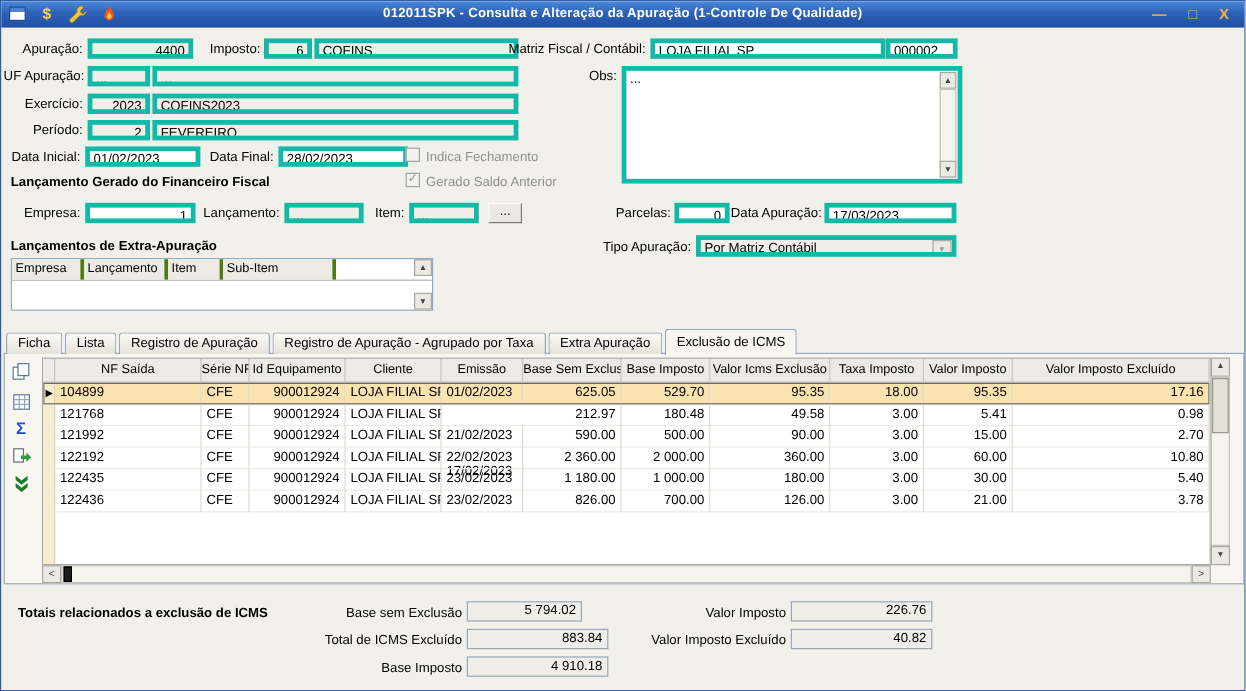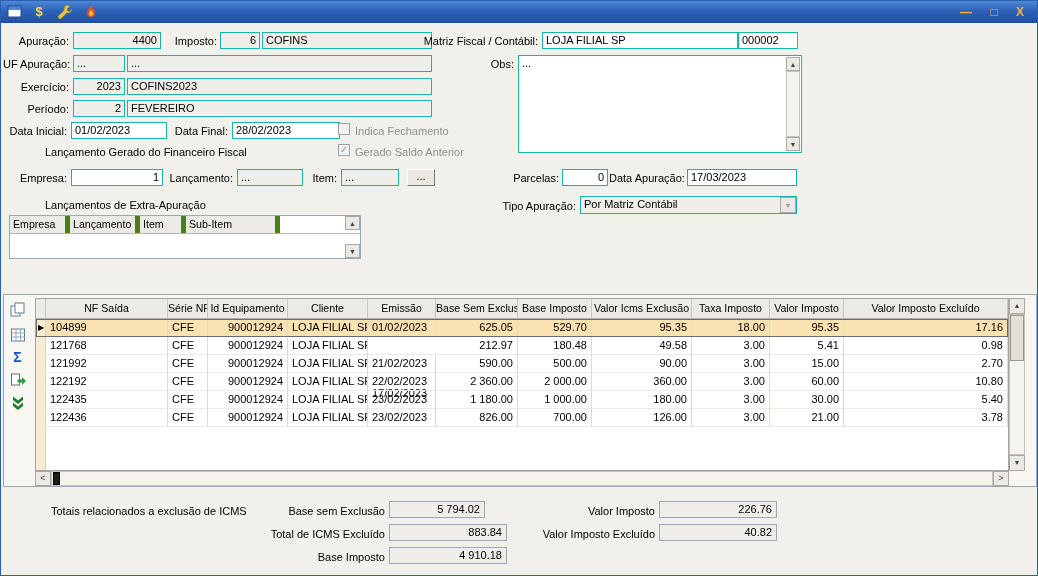--- a/index.html
+++ b/index.html
@@ -21,25 +21,25 @@
     font-weight:bold; font-size:11px; letter-spacing:.2px;
   }
   .tb-icon { position:absolute; top:3px; width:16px; height:16px; }
   .win-btn {
     position:absolute; top:2px; width:22px; height:18px; text-align:center;
     line-height:18px; font-weight:bold; color:#ffb13c; font-size:12px; cursor:default;
   }
   
   .lbl { position:absolute; height:14px; line-height:14px; white-space:nowrap; }
   .lbl.r { text-align:right; }
-  .lbl.b { font-weight:normal;margin-left:36px; }
+  .lbl.b { font-weight:bold; }
   .lbl.dis { color:#8f8f8f; }
   .input {
     position:absolute; height:17px; line-height:15px; background:#fff;
-    border:1px solid #14b8a6; padding:0 3px; overflow:hidden; white-space:nowrap;
+    border:4px solid #14b8a6; padding:0 3px; overflow:hidden; white-space:nowrap;
   }
   .input.gray { background:#efeee8; }
   .input.num { text-align:right; }
   .btn3d {
     position:absolute; background:#ece9e2; border:1px solid;
     border-color:#fff #7a7a7a #7a7a7a #fff; text-align:center; line-height:13px;
   }
   .cb {
     position:absolute; width:12px; height:12px; background:#f2f1ec;
     border:1px solid #9aa4ac; font-size:10px; line-height:10px; text-align:center; color:#8d959c;
@@ -81,21 +81,21 @@
     height:18px; line-height:17px; padding:0 4px; font-size:11px;
     border-right:1px solid #dddbd3; overflow:hidden; white-space:nowrap; flex:0 0 auto;
   }
   .gc.num { text-align:right; }
   
   .valbox {
     position:absolute; height:17px; line-height:15px; background:#efeee8;
     border:1px solid #98a8b8; text-align:right; padding:0 4px; white-space:nowrap;
   }
   
-  .xh { height:17px; line-height:17px; padding-left:3px; border-right:5px solid #4d7c0f; background:#eceae4; overflow:hidden; flex:0 0 auto; font-size:10.6px; }
+  .xh { height:17px; line-height:17px; padding-left:3px; border-right:3px solid #4d7c0f; background:#eceae4; overflow:hidden; flex:0 0 auto; font-size:10.6px; }
 </style>
 </head>
 <body>
 
 <div class="window">
 
   <div class="titlebar">
     <span class="tb-icon" style="left:6px">
       <svg width="16" height="16" viewBox="0 0 16 16">
           <rect x="1" y="2" width="13" height="11" fill="#fff" stroke="#1e4a96"></rect>
@@ -107,20 +107,21 @@
       <svg width="16" height="16" viewBox="0 0 16 16">
           <path d="M11 1a4 4 0 0 0-3.8 5.2L1.6 11.8a1.6 1.6 0 1 0 2.6 2.6l5.6-5.6A4 4 0 0 0 15 5l-2.4 2.4-2-.5-.5-2L12.5 2.5A4 4 0 0 0 11 1z" fill="#edc53f" stroke="#9a7d1c" stroke-width="0.6"></path>
         </svg>
     </span>
     <span class="tb-icon" style="left:82px">
       <svg width="16" height="16" viewBox="0 0 16 16">
           <path d="M8 1C9 4 12 5 12 9a4 4 0 1 1-8 0C4 6 7 4 8 1z" fill="#e8551e"></path>
           <path d="M8 6c.8 1.5 2 2 2 3.8A2 2 0 1 1 6 9.8C6 8 7.4 7.3 8 6z" fill="#ffc83c"></path>
         </svg>
     </span>
+    <span class="title">012011SPK - Consulta e Alteração da Apuração (1-Controle De Qualidade)</span>
     <span class="win-btn" style="right:60px">—</span>
     <span class="win-btn" style="right:32px">□</span>
     <span class="win-btn" style="right:6px">X</span>
   </div>
 
   <div class="lbl r" style="left:2px;top:33px;width:66px">Apuração:</div>
   <div class="input gray num" style="left:72px;top:31px;width:88px">4400</div>
   <div class="lbl r" style="left:165px;top:33px;width:51px">Imposto:</div>
   <div class="input gray num" style="left:219px;top:31px;width:40px">6</div>
   <div class="input gray" style="left:261px;top:31px;width:170px">COFINS</div>
@@ -181,20 +182,28 @@
     <div style="display:flex;border-bottom:1px solid #b4b4b4">
         <div class="xh" style="width: 60px;">Empresa</div>
         <div class="xh" style="width: 70px;">Lançamento</div>
         <div class="xh" style="width: 46px;">Item</div>
         <div class="xh" style="width: 94px;">Sub-Item</div>
       </div>
     <div class="sb-btn" style="right:0;top:0;width:15px;height:14px">▲</div>
     <div class="sb-btn" style="right:0;bottom:0;width:15px;height:14px">▼</div>
   </div>
 
+  <div class="tabbar">
+      <div class="tab">Ficha</div>
+      <div class="tab">Lista</div>
+      <div class="tab">Registro de Apuração</div>
+      <div class="tab">Registro de Apuração - Agrupado por Taxa</div>
+      <div class="tab">Extra Apuração</div>
+      <div class="tab active">Exclusão de ICMS</div>
+    </div>
 
   <div class="panel">
 
     <span class="tool-icon" style="top:7px">
       <svg width="16" height="16" viewBox="0 0 16 16">
           <rect x="1" y="4" width="9" height="10" fill="#fff" stroke="#5b7b9a"></rect>
           <rect x="5" y="1" width="9" height="10" fill="#fff" stroke="#5b7b9a"></rect>
         </svg>
     </span>
     <span class="tool-icon" style="top:32px">

